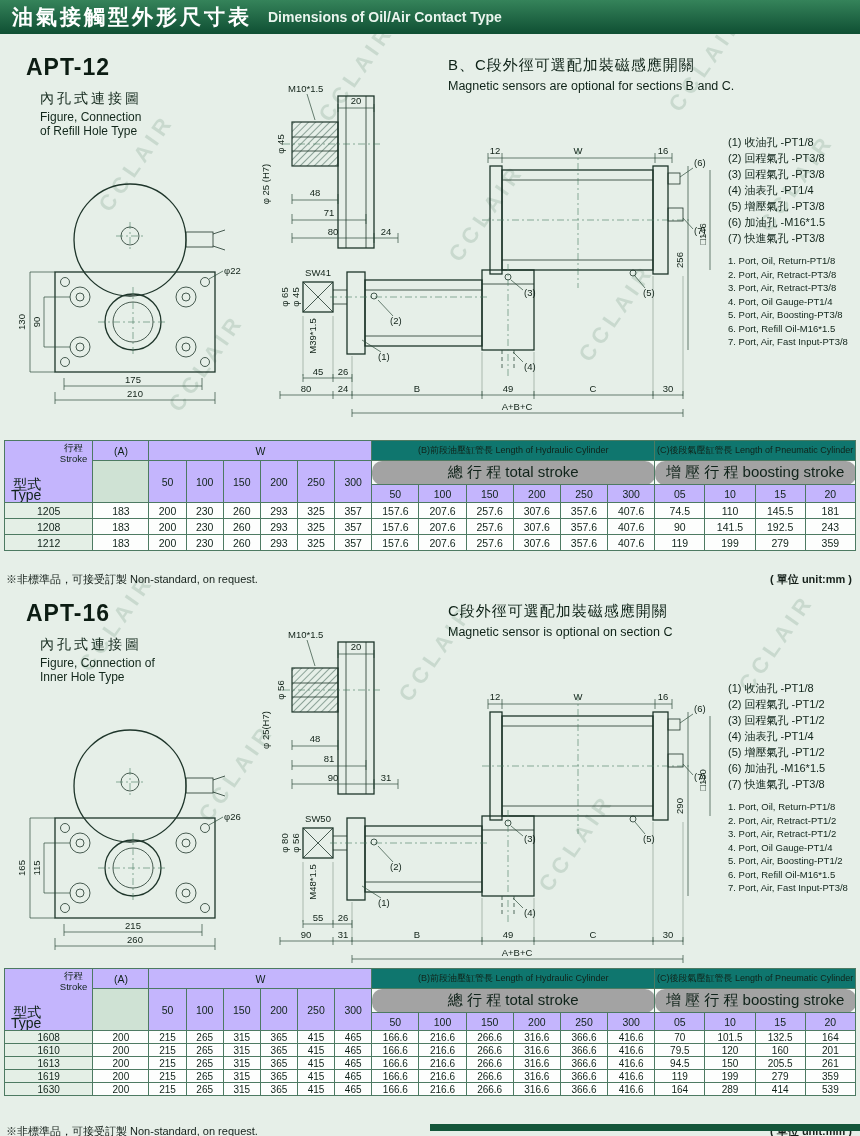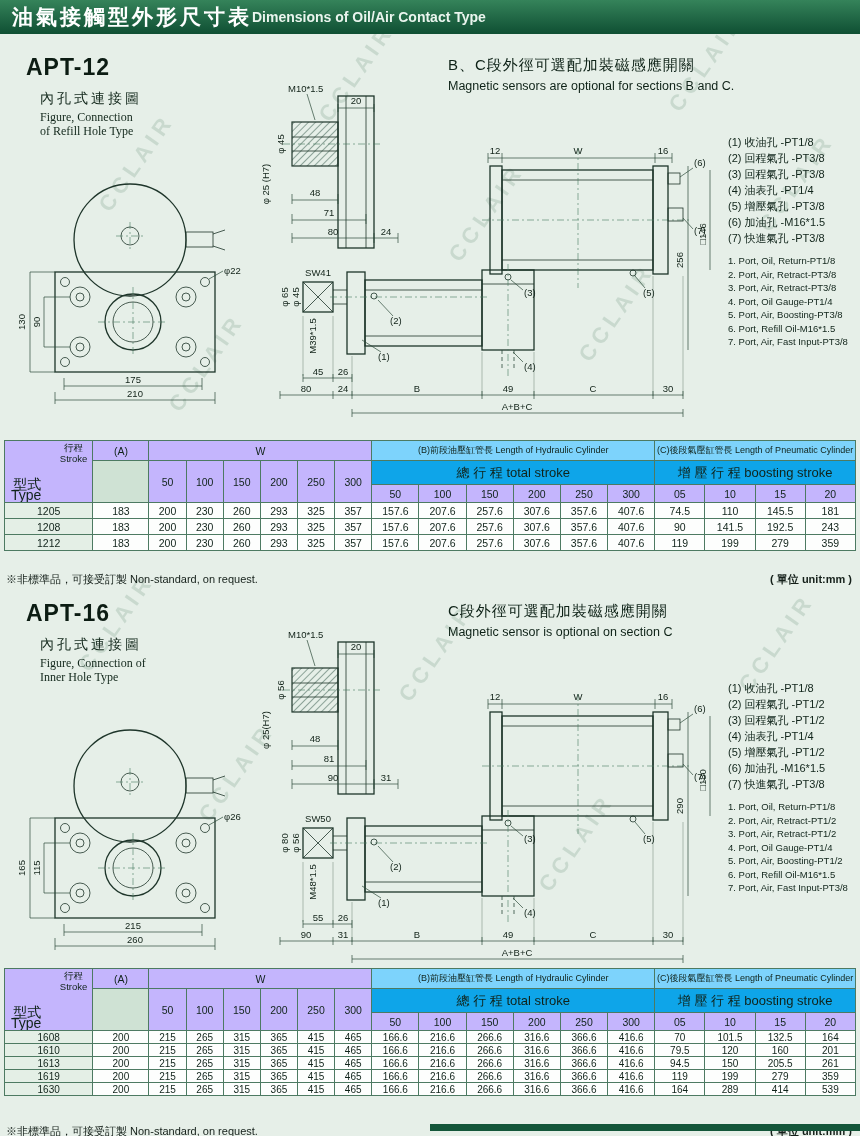--- a/index.html
+++ b/index.html
@@ -3,33 +3,33 @@
 <meta charset="utf-8">
 <style>
   * { margin:0; padding:0; box-sizing:border-box; }
   html,body { background:#9aa89e; }
   body { font-family:"Liberation Sans", sans-serif; }
   .page { position:relative; width:860px; height:1136px; background:#e6efe8; overflow:hidden; margin:0 auto; }
 
   
   .pageheader { position:absolute; top:0; left:0; width:860px; height:34px;
     background:linear-gradient(180deg,#35835a,#0f4f33);
-    display:flex; align-items:center; padding:0 12px; }
+    display:flex; align-items:center; gap:16px; padding:0 12px; }
   .title-zh { color:#ffffff; font-size:21px; font-weight:bold; letter-spacing:3px; white-space:nowrap; }
   .title-en { color:#eaf5ee; font-size:14px; font-weight:bold; white-space:nowrap; }
 
   
   .wm { position:absolute; color:#8fae9c; opacity:.33; font-size:22px; font-weight:bold;
     letter-spacing:5px; transform:rotate(-55deg); pointer-events:none; }
 
   
   .section { position:absolute; left:0; width:860px; }
   .model { position:absolute; left:26px; top:20px; font-size:23px; font-weight:bold; color:#0c1c13; letter-spacing:1px; }
   .cap-zh { position:absolute; left:40px; top:56px; font-size:14px; letter-spacing:3px; color:#12271b; }
-  .cap-en { position:absolute; left:40px; top:76px; font-size:12px; line-height:14px; color:#12271b;font-family:Liberation Serif, serif; }
+  .cap-en { position:absolute; left:40px; top:76px; font-size:12px; line-height:14px; color:#12271b; }
   .note { position:absolute; left:448px; top:22px; color:#0e2217; }
   .note-zh { font-size:15px; letter-spacing:1px; }
   .note-en { font-size:12.5px; margin-top:4px; }
   .draw { position:absolute; left:0; top:0; width:860px; height:392px; }
   .ports { position:absolute; left:728px; top:100px; width:132px; color:#10241a; }
   .pz { font-size:11px; line-height:16px; white-space:nowrap; }
   .pe { font-size:9.5px; line-height:13.5px; white-space:nowrap; }
   .pe.first { margin-top:8px; }
 
   
@@ -41,22 +41,22 @@
   .dash{ fill:none; stroke:#2c4a3a; stroke-width:0.8; stroke-dasharray:4 3; }
   .hat { fill:url(#hatch); stroke:#1e352a; stroke-width:1.2; }
   text.d { font-size:9.5px; fill:#112218; font-family:"Liberation Sans", sans-serif; }
 
   
   .spec { position:absolute; left:4px; width:852px; border-collapse:collapse; table-layout:fixed;
     font-size:10.5px; color:#10231a; background:#f6faf6; }
   .spec th, .spec td { border:1px solid #4d7a62; text-align:center; vertical-align:middle;
     padding:0; overflow:hidden; white-space:nowrap; }
   .spec thead th { background:#c4b5fd; font-weight:normal; }
-  .spec th.ghdr { background:#7dd3fc; font-size:9px; }
-  .spec th.sub  { background:#0ea5e9; font-size:13px; }
+  .spec th.ghdr { background:#0f766e; font-size:9px; }
+  .spec th.sub  { background:#a3a3a3; font-size:15px;border-radius:10px; }
   .spec th.blank{ background:#cfe2d4; }
   .spec tbody td { background:#fdfefd; height:16px; }
   .spec tbody td.tcell { background:#e4efe6; }
   .spec.t2 tbody td { height:13px; font-size:10px; }
   tr.r1 { height:20px; } tr.r2 { height:24px; } tr.r3 { height:18px; }
   th.diag { position:relative;
     background:linear-gradient(to bottom right,transparent 49.6%,#4d7a62 49.6%,#4d7a62 50.8%,transparent 50.8%),#cfe2d4; }
   .diag .dtr { position:absolute; top:2px; right:5px; font-size:9.5px; line-height:10.5px; text-align:center; }
   .diag .dbl { position:absolute; bottom:2px; left:6px; font-size:14px; line-height:10.5px; text-align:right; }
 

